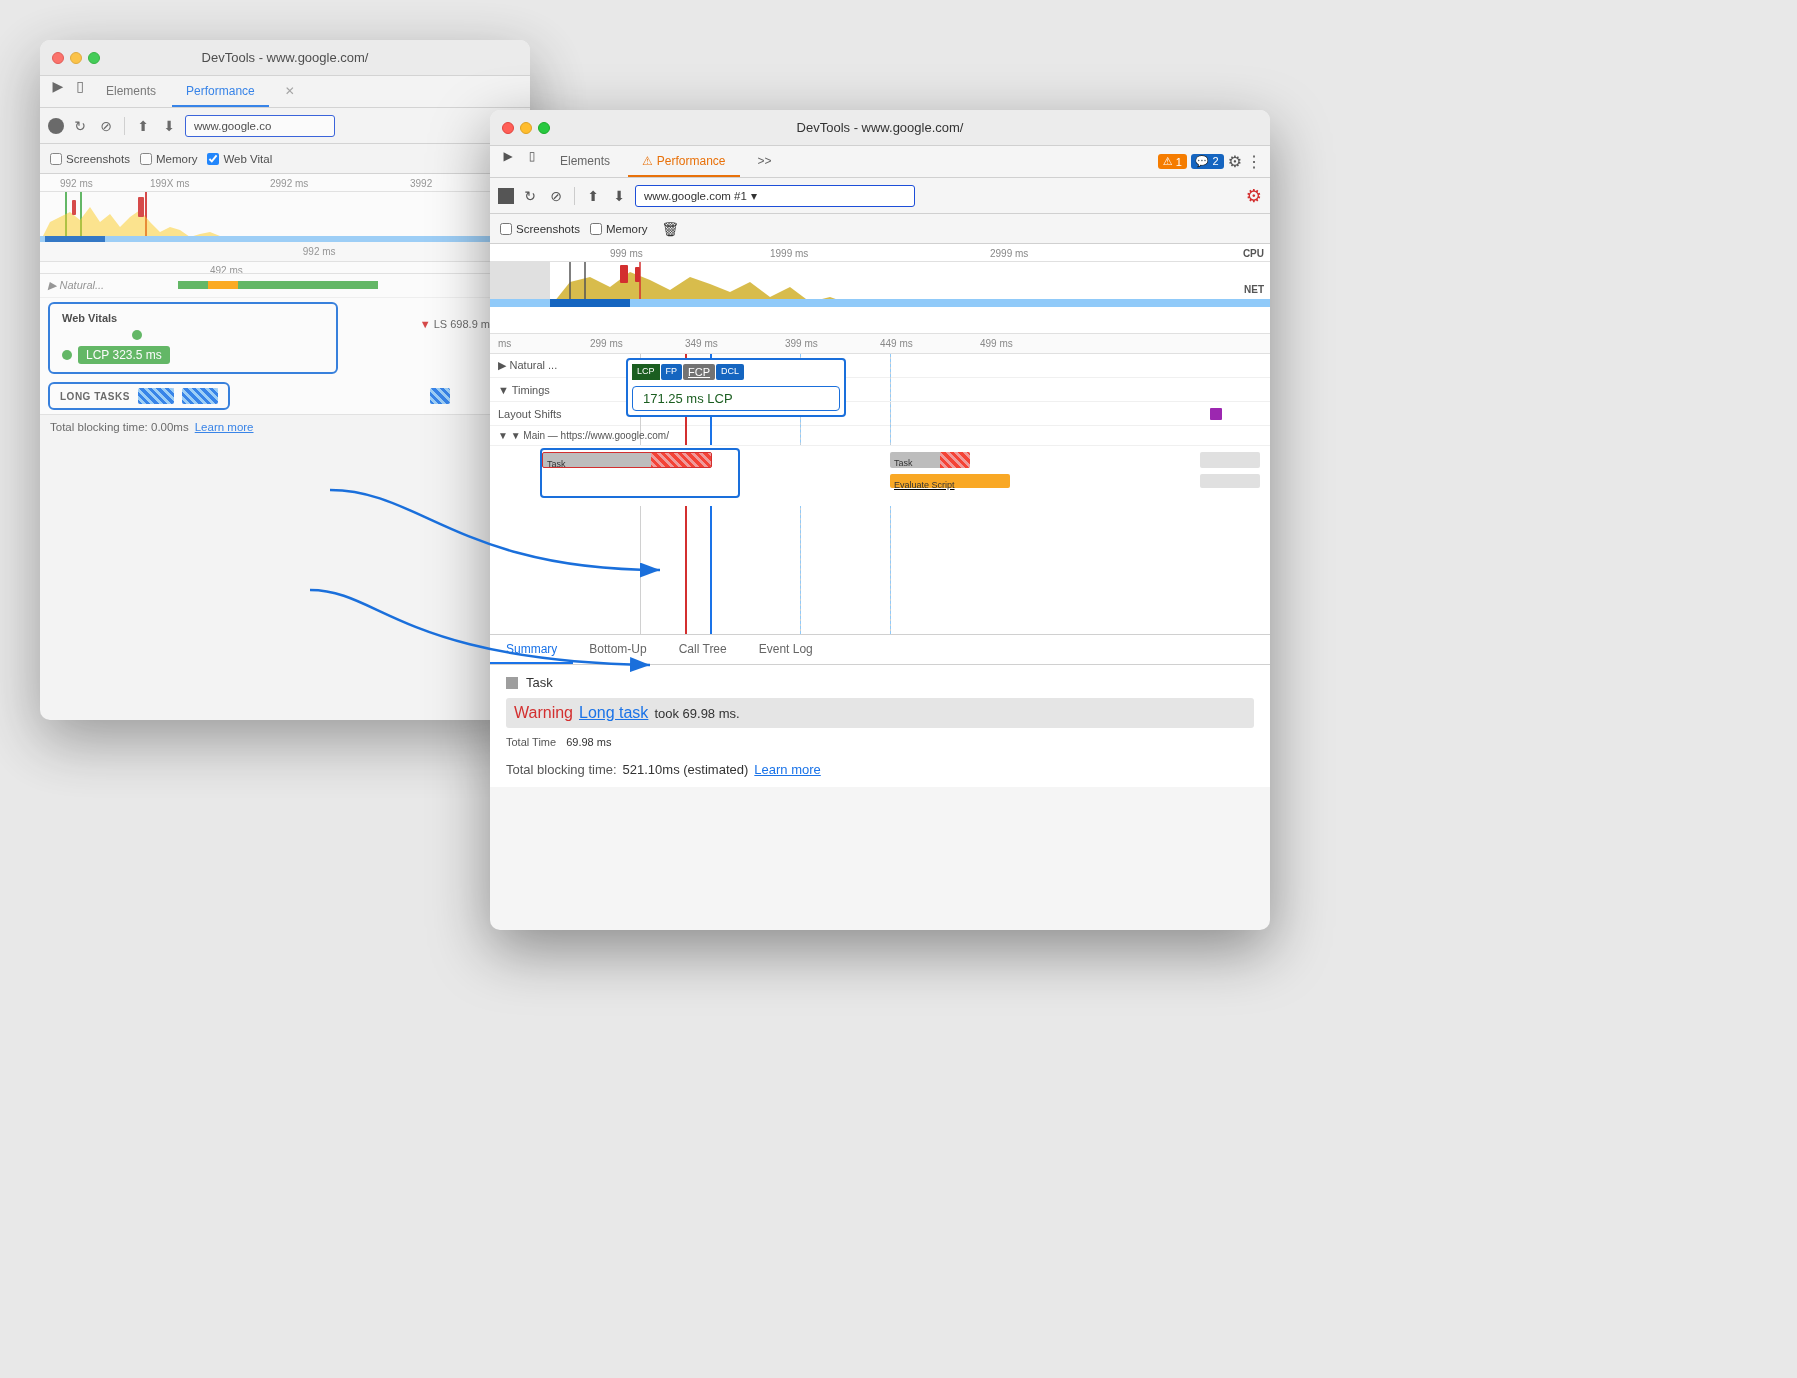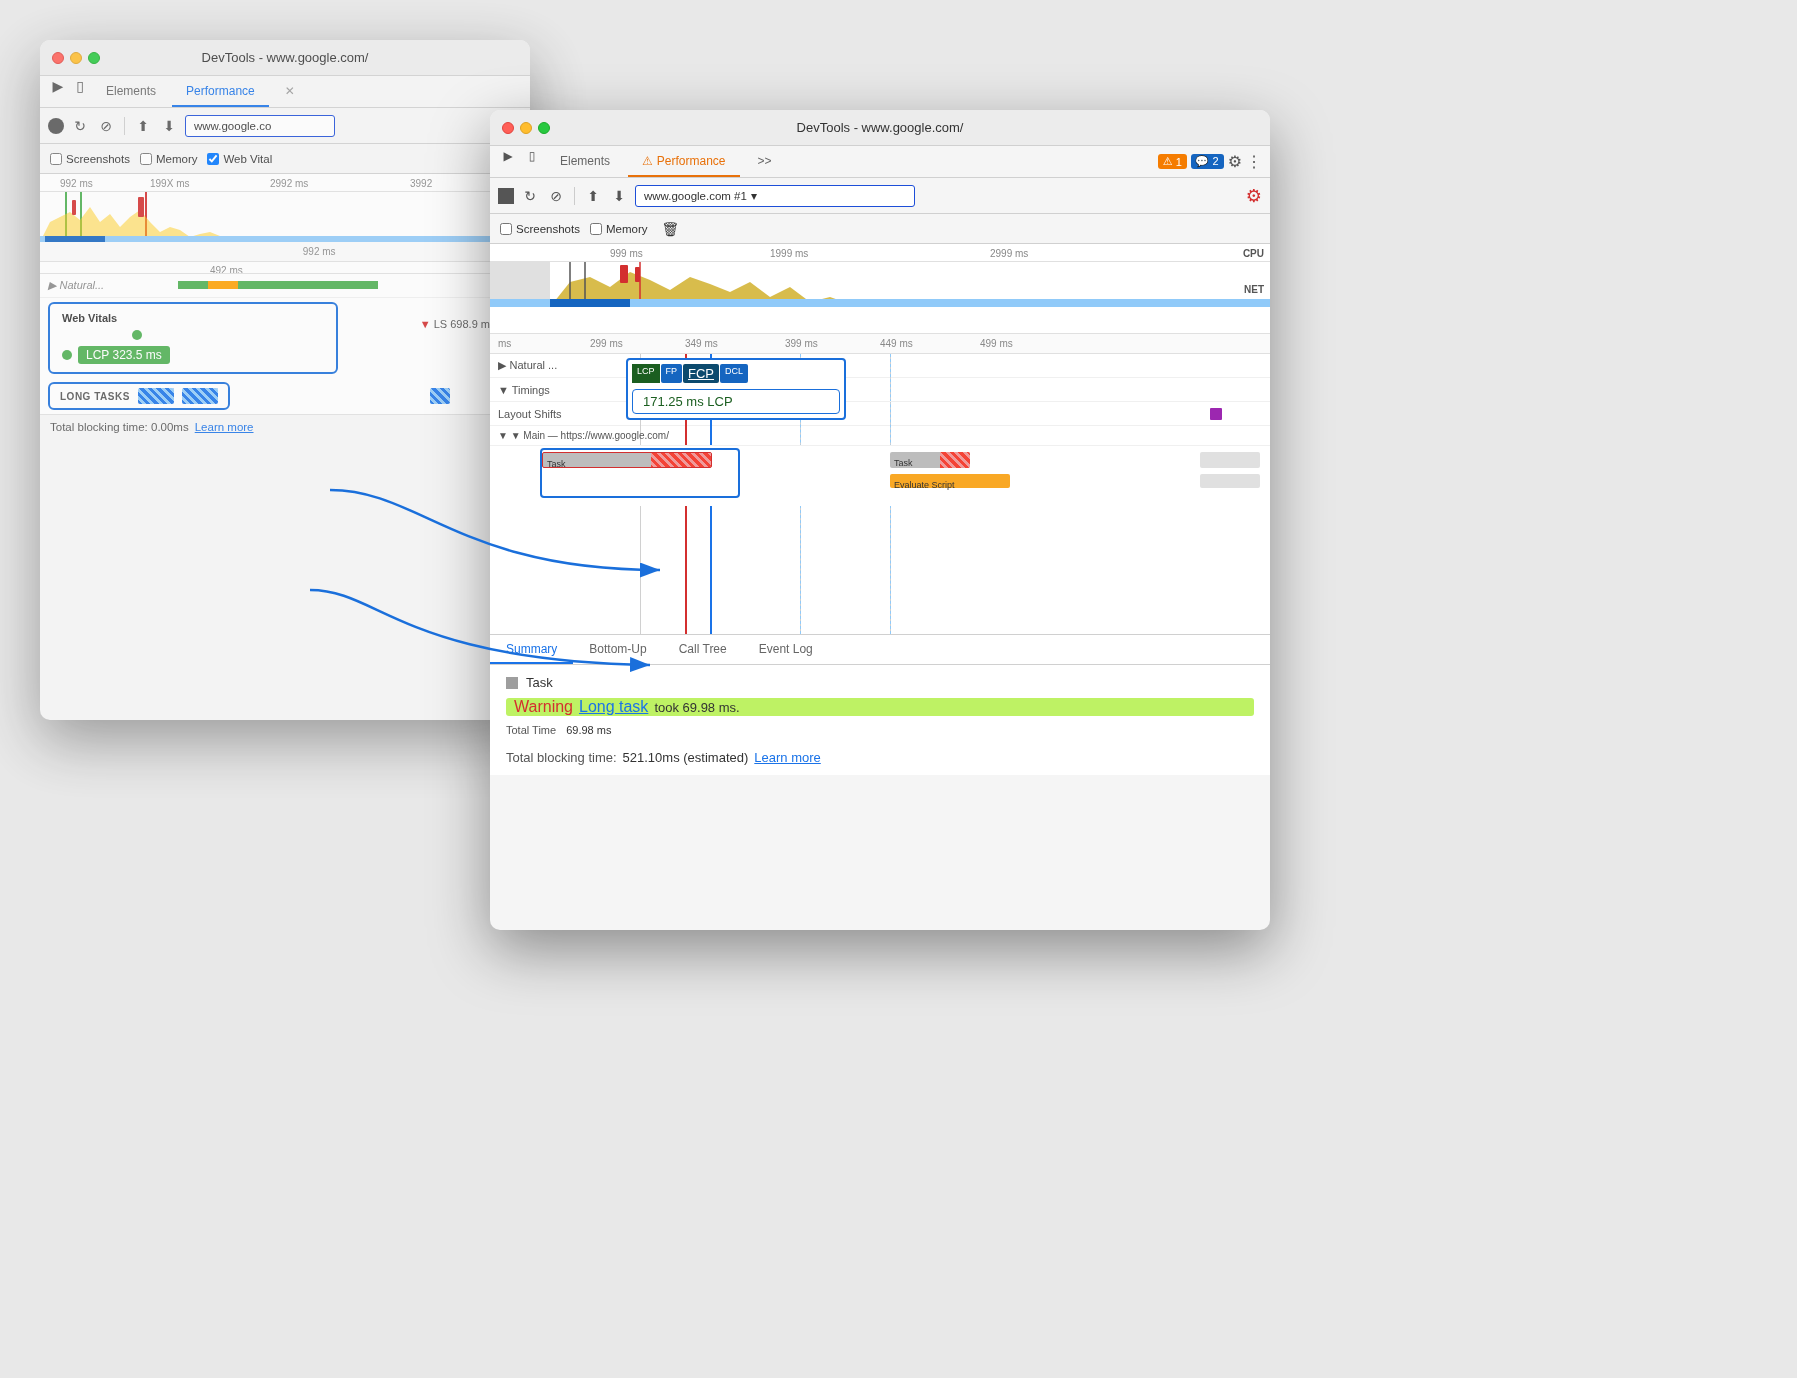--- a/index.html
+++ b/index.html
@@ -612,21 +612,21 @@
     <div style="position:relative;">
       <div class="track-row">
         <span class="track-label">▼ Timings</span>
         <div class="track-content" style="position:relative;height:60px;">
 
           <div style="position:absolute;left:-2px;top:-2px;border:2px solid #1a6fdb;border-radius:4px;padding:4px;background:white;width:220px;">
 
             <div style="display:flex;gap:1px;margin-bottom:6px;">
               <div style="background:#1b5e20;color:white;font-size:9px;padding:2px 5px;border-radius:0;">LCP</div>
               <div style="background:#1565c0;color:white;font-size:9px;padding:2px 5px;border-radius:2px;">FP</div>
-              <div style="background:#0c4a6e;color:white;font-size:13px;padding:2px 5px;border-radius:2px;text-decoration:underline;">FCP</div>
+              <div style="background:#737373;color:white;font-size:11px;padding:2px 5px;border-radius:2px;text-decoration:underline;">FCP</div>
               <div style="background:#1565c0;color:white;font-size:9px;padding:2px 5px;border-radius:2px;">DCL</div>
             </div>
 
             <div class="lcp-tooltip">
               <span>171.25 ms LCP</span>
             </div>
           </div>
         </div>
       </div>
     </div>
@@ -653,21 +653,21 @@
           <div style="position:absolute;right:0;top:0;width:60px;height:16px;background:repeating-linear-gradient(45deg,#f44336,#f44336 3px,#ef9a9a 3px,#ef9a9a 6px);"></div>
         </div>
 
         <div style="position:absolute;left:400px;top:6px;width:80px;height:16px;background:#bdbdbd;border-radius:2px;overflow:hidden;">
           <span style="font-size:9px;color:#333;padding:1px 4px;">Task</span>
           <div style="position:absolute;right:0;top:0;width:30px;height:16px;background:repeating-linear-gradient(45deg,#f44336,#f44336 3px,#ef9a9a 3px,#ef9a9a 6px);"></div>
         </div>
 
         <div style="position:absolute;right:10px;top:6px;width:60px;height:16px;background:#e0e0e0;border-radius:2px;"></div>
 
-        <div style="position:absolute;left:400px;top:28px;width:120px;height:14px;background:#f9a825;border-radius:2px;">
+        <div style="position:absolute;left:400px;top:28px;width:120px;height:14px;background:#f9a825;border-radius:2px;text-decoration:underline;">
           <span style="font-size:9px;color:#333;padding:1px 4px;">Evaluate Script</span>
         </div>
 
         <div style="position:absolute;right:10px;top:28px;width:60px;height:14px;background:#e0e0e0;border-radius:2px;"></div>
       </div>
     </div>
   </div>
 
   <div class="bottom-panel">
 
@@ -686,21 +686,21 @@
       </div>
     </div>
 
     <div style="padding:10px 16px;background:white;">
 
       <div style="display:flex;align-items:center;gap:8px;margin-bottom:8px;">
         <div style="width:12px;height:12px;background:#9e9e9e;"></div>
         <span style="font-size:13px;color:#333;font-weight:500;">Task</span>
       </div>
 
-      <div style="display:flex;align-items:center;gap:6px;margin-bottom:8px;padding:0 8px;background:#bef264;border-radius:3px;">
+      <div style="display:flex;align-items:center;gap:6px;margin-bottom:8px;padding:6px 8px;background:#e5e5e5;border-radius:3px;">
         <span class="warning-text">Warning</span>
         <span class="link-text">Long task</span>
         <span style="font-size:13px;color:#333;">took 69.98 ms.</span>
       </div>
 
       <div style="display:flex;gap:10px;margin-bottom:14px;font-size:11px;">
         <span style="color:#555;">Total Time</span>
         <span style="color:#333;">69.98 ms</span>
       </div>
 

